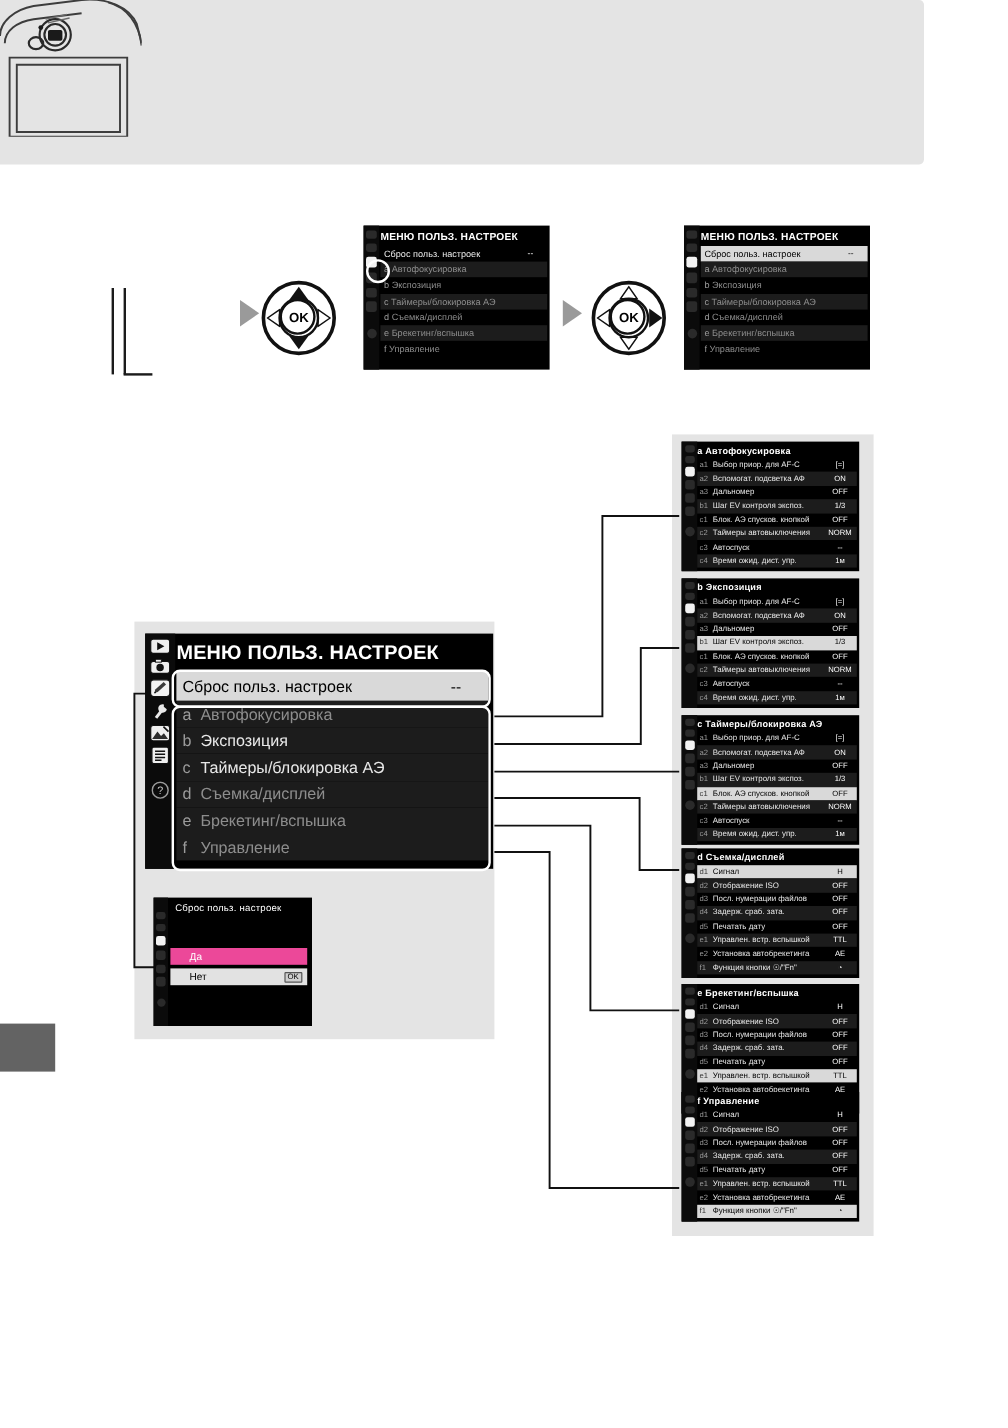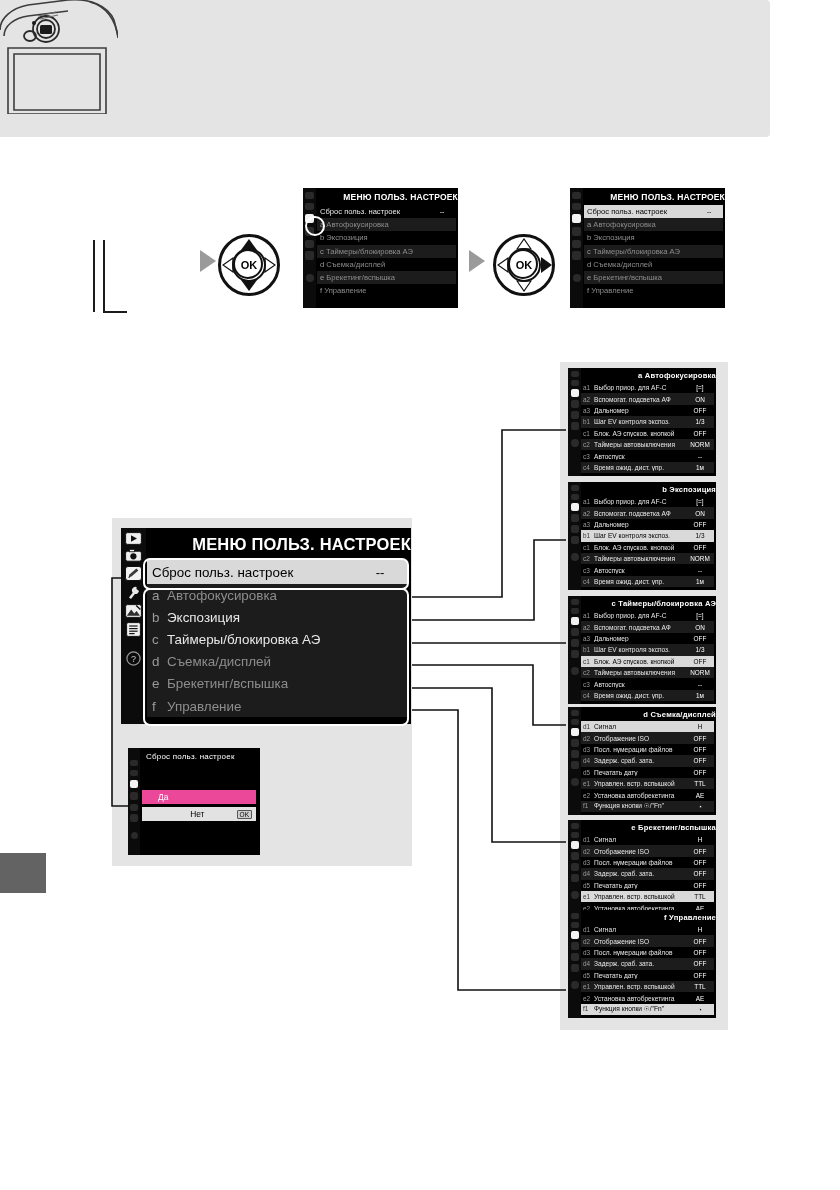--- a/index.html
+++ b/index.html
@@ -19,21 +19,21 @@
   .cam-body{position:absolute;left:-6px;top:-4px;width:124px;height:118px;}
 
   .callout-v{position:absolute;left:103px;top:240px;width:1.5px;height:72px;background:#1b1b1b;}
   .callout-h{position:absolute;left:103px;top:311px;width:24px;height:1.5px;background:#1b1b1b;}
   .callout-v2{position:absolute;left:93px;top:240px;width:1.5px;height:72px;background:#1b1b1b;}
 
   .arrow-big{width:0;height:0;border-top:11px solid transparent;border-bottom:11px solid transparent;border-left:16px solid #9a9a9a;}
 
   
   .lcd{background:#000;position:absolute;box-sizing:border-box;}
-  .lcd-title{color:#fff;text-align:right;font-weight:bold;letter-spacing:.2px;}
+  .lcd-title{color:#fff;text-align:left;font-weight:bold;letter-spacing:.2px;}
   .lcd-side{position:absolute;left:0;top:0;bottom:0;background:#0b0b0b;}
 
   .sideicon{position:relative;margin:0 auto;display:block;background:#2a2a2a;border-radius:2px;}
   .sideicon.sel{background:#f2f2f2;}
 
   .row{display:flex;align-items:center;box-sizing:border-box;}
   .row .lab{flex:1;color:#e8e8e8;overflow:hidden;white-space:nowrap;}
   .row .val{color:#fff;text-align:center;}
   .row.dim .lab{color:#8d8d8d;}
   .row.hl{background:#d9d9d9;}
@@ -60,21 +60,21 @@
   #main-screen .row .val{width:44px;font-size:13px;}
   #main-screen .row .idx{width:15px;}
 
   
   #reset-dialog{left:128px;top:748px;width:132px;height:107px;}
   #reset-dialog .lcd-title{font-size:8px;text-align:left;padding:4px 0 3px 6px;margin-left:12px;font-weight:normal;}
   #reset-dialog .lcd-side{width:12px;}
   #reset-dialog .body{position:absolute;left:14px;right:4px;top:42px;}
   #reset-dialog .row{height:14px;font-size:8.4px;padding:0 4px;margin-bottom:3px;background:#ec4899;}
   #reset-dialog .row .lab{color:#fff;padding-left:12px;}
-  #reset-dialog .row.hl{background:#e2e2e2;text-align:center;}
+  #reset-dialog .row.hl{background:#e2e2e2;}
   #reset-dialog .row.hl .lab{color:#000;}
   .okbadge{background:#cfcfcf;color:#000;font-size:6.5px;padding:0 2px;border:1px solid #555;border-radius:1px;}
 
   
   .sub{width:148px;height:108px;}
   .sub .lcd-title{font-size:7.6px;padding:3px 0 2px 0;margin-left:13px;}
   .sub .lcd-side{width:13px;}
   .sub .body{position:absolute;left:13px;right:2px;top:14px;}
   .sub .row{height:11.4px;font-size:6.6px;padding:0 2px;}
   .sub .row .val{width:24px;font-size:6.4px;}

